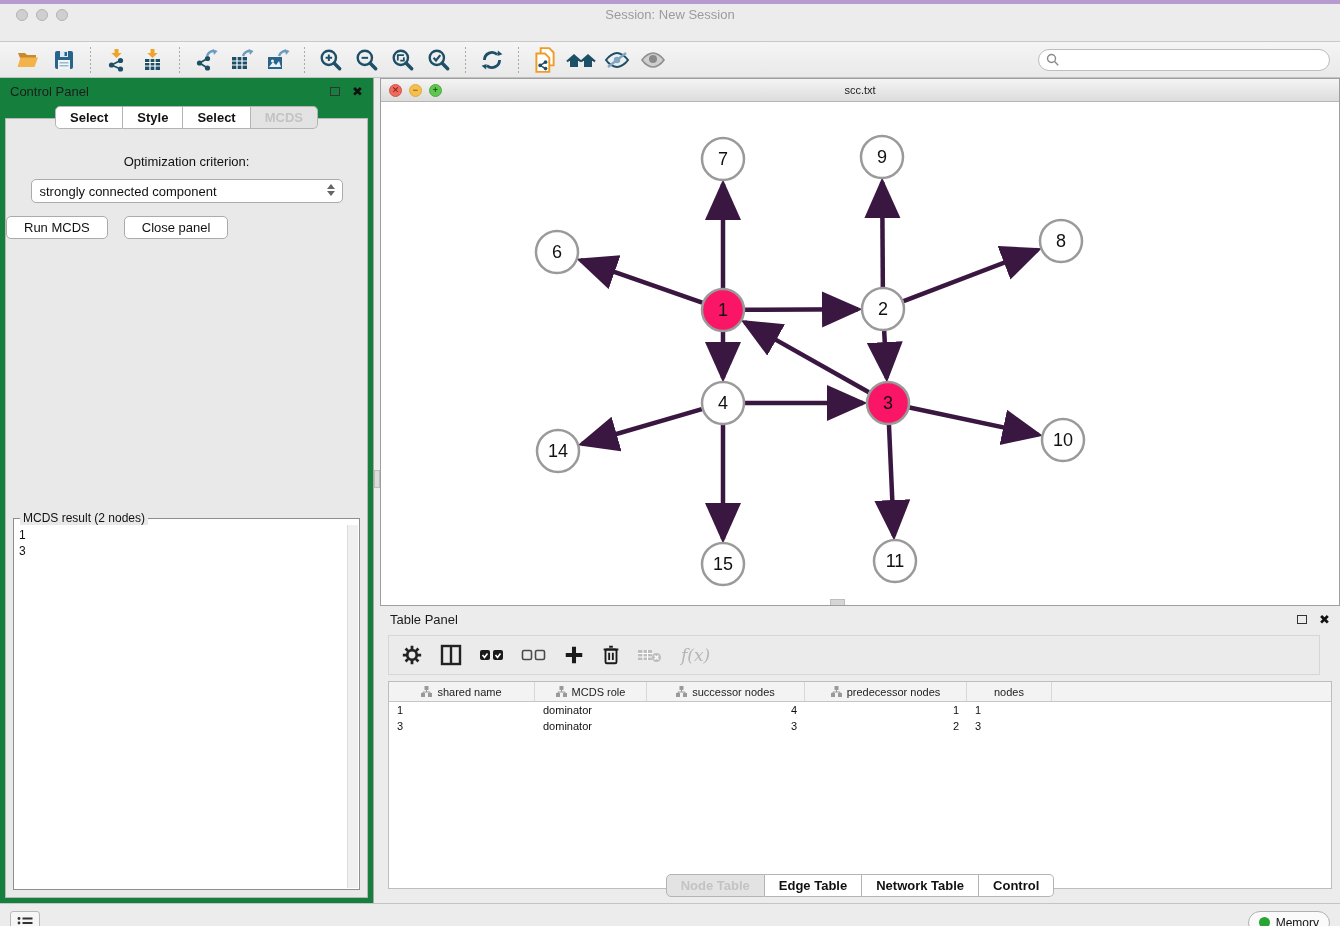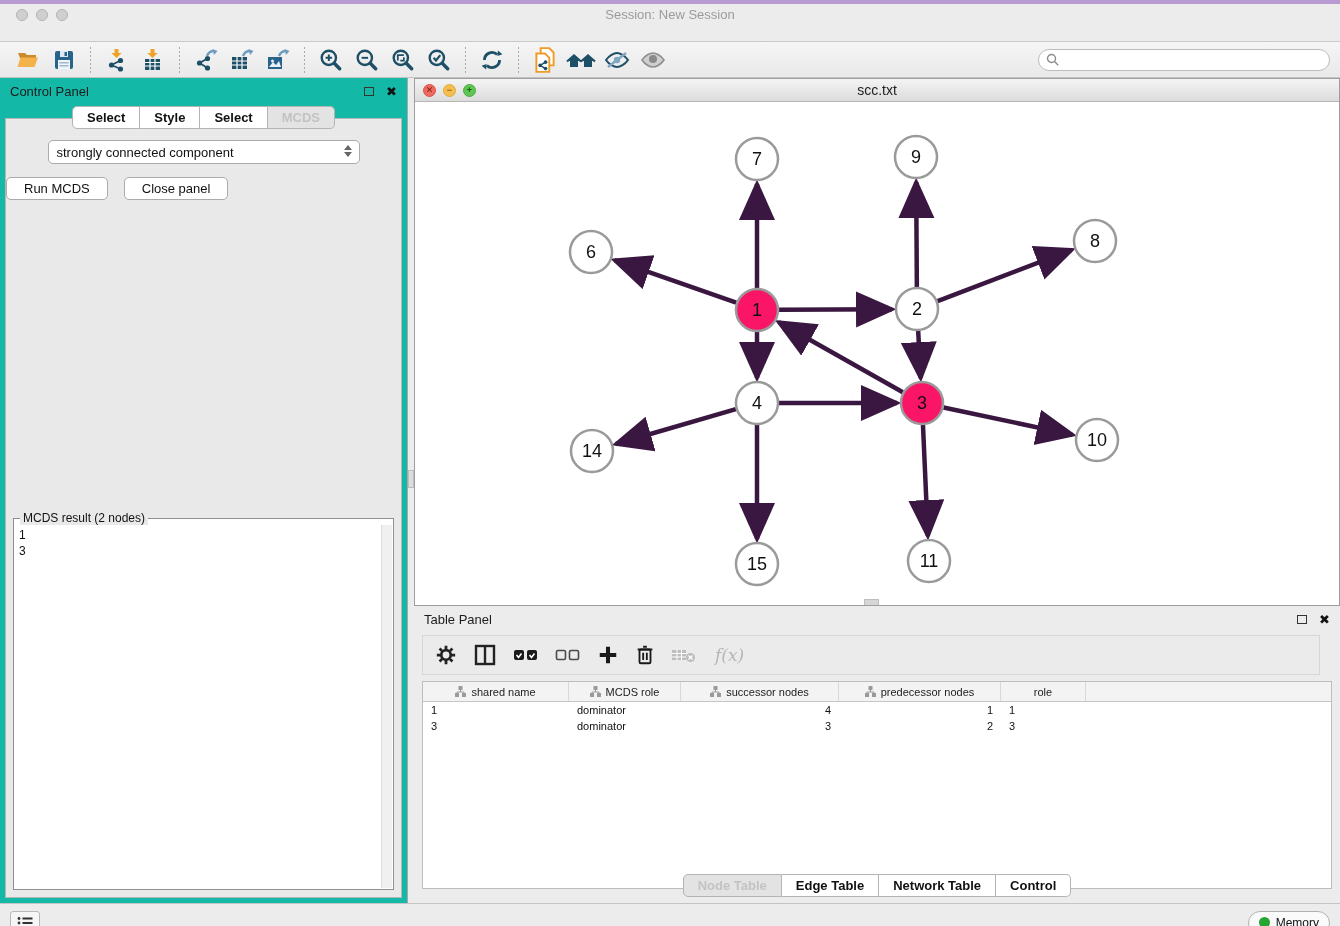--- a/index.html
+++ b/index.html
@@ -21,21 +21,21 @@
   .tb-sep { width:1px; height:26px; margin:0 8px; background-image:linear-gradient(#aaa 40%, transparent 40%); background-size:1px 4px; }
   #search-wrap { margin-left:auto; position:relative; }
   #search-wrap input { width:292px; height:22px; border:1px solid #bdbdbd; border-radius:12px; background:#fff;
     padding-left:26px; font-size:12px; outline:none; }
   #search-wrap .mag { position:absolute; left:8px; top:4px; }
 
   
   #main { display:flex; height:825px; }
 
   
-  #control-panel { width:408px; background:#14b8a6; border-right:1px solid #a8a8a8; display:flex; flex-direction:column; position:relative; }
+  #control-panel { width:374px; background:#15803d; border-right:1px solid #a8a8a8; display:flex; flex-direction:column; position:relative; }
   .panel-head { height:26px; display:flex; align-items:center; padding:0 10px; font-size:13px; color:#1c1c1c; }
   .panel-head .spacer { flex:1; }
   .float-box { width:10px; height:9px; border:1.5px solid #333; margin-right:12px; }
   .close-x { font-size:13px; font-weight:bold; color:#111; line-height:1; }
   .seg-row { display:flex; justify-content:center; margin-top:2px; position:relative; z-index:2; }
   .seg { border:1px solid #b4b4b4; border-left:none; background:#fff; color:#111; font-size:13px; font-weight:600;
     padding:3px 14px; line-height:15px; }
   .seg:first-child { border-left:1px solid #b4b4b4; border-radius:5px 0 0 5px; }
   .seg:last-child { border-radius:0 5px 5px 0; }
   .seg.disabled { background:#e3e3e3; color:#c3c3c3; }
@@ -66,21 +66,21 @@
   
   #net-window { height:528px; border:1px solid #9e9e9e; display:flex; flex-direction:column; background:#fff; }
   #net-titlebar { height:23px; background:linear-gradient(#f4f4f4,#dcdcdc); border-bottom:1px solid #b5b5b5;
     position:relative; display:flex; align-items:center; }
   #net-titlebar .tl { display:flex; gap:7px; margin-left:8px; }
   .tl span { width:13px; height:13px; border-radius:50%; display:flex; align-items:center; justify-content:center;
     font-size:9px; font-weight:bold; line-height:1; }
   .tl .red   { background:#ee6a5f; border:1px solid #d5544a; color:#7e1d14; }
   .tl .yel   { background:#f5bf4f; border:1px solid #ddab3c; color:#985d17; }
   .tl .grn   { background:#61c554; border:1px solid #4aac3e; color:#1c5f14; }
-  #net-titlebar .ntitle { position:absolute; left:0; right:0; text-align:center; font-size:14px; color:#222; }
+  #net-titlebar .ntitle { position:absolute; left:0; right:0; text-align:center; font-size:11px; color:#222; }
   #net-canvas { flex:1; position:relative; background:#fff; }
   #graph-svg { position:absolute; inset:0; }
   #net-grip { position:absolute; bottom:0; left:449px; width:15px; height:6px; background:#d6d6d6; border:1px solid #bdbdbd; border-bottom:none; }
 
   
   #table-panel { flex:1; background:#ececec; display:flex; flex-direction:column; position:relative; }
   #tp-toolbar { margin:3px 20px 6px 8px; height:40px; background:#ebebeb; border:1px solid #d6d6d6;
     display:flex; align-items:center; gap:16px; padding:0 12px; }
   #node-table { margin:0 8px; background:#fff; border:1px solid #bdbdbd; height:208px; overflow:hidden; }
   .th-row { display:flex; background:#f3f3f3; border-bottom:1px solid #c6c6c6; height:20px; }
@@ -260,20 +260,21 @@
       <span class="float-box"></span>
       <span class="close-x">✖</span>
     </div>
     <div class="seg-row" id="cp-tabs">
         <div class="seg">Select</div>
         <div class="seg">Style</div>
         <div class="seg">Select</div>
         <div class="seg disabled">MCDS</div>
       </div>
     <div id="cp-content">
+      <div id="opt-label">Optimization criterion:</div>
       <div id="criterion-select">
         <span>strongly connected component</span>
         <span class="steppers">
             <span class="tri-up"></span>
             <span class="tri-dn"></span>
           </span>
       </div>
       <div id="cp-buttons">
         <button class="mac-btn">Run MCDS</button>
         <button class="mac-btn">Close panel</button>
@@ -453,21 +454,21 @@
             <div class="th-cell" style="width: 162px;">
               <svg width="11" height="11" viewBox="0 0 11 11">
                 <rect x="3.5" y="0" width="4" height="4" fill="#9a9a9a"></rect>
                 <rect x="0" y="7" width="4" height="4" fill="#9a9a9a"></rect>
                 <rect x="7" y="7" width="4" height="4" fill="#9a9a9a"></rect>
                 <path d="M5.5 4v2M2 7V6h7v1" stroke="#9a9a9a" fill="none"></path>
               </svg>
               <span>predecessor nodes</span>
             </div>
             <div class="th-cell" style="width: 85px;">
-              <span>role</span>
+              <span>nodes</span>
             </div>
           </div>
           <div class="td-row">
             <div class="td-cell" style="width: 146px; text-align: left;">1</div>
             <div class="td-cell" style="width: 112px; text-align: left;">dominator</div>
             <div class="td-cell" style="width: 158px; text-align: right;">4</div>
             <div class="td-cell" style="width: 162px; text-align: right;">1</div>
             <div class="td-cell" style="width: 85px; text-align: left;">1</div>
           </div>
           <div class="td-row">

